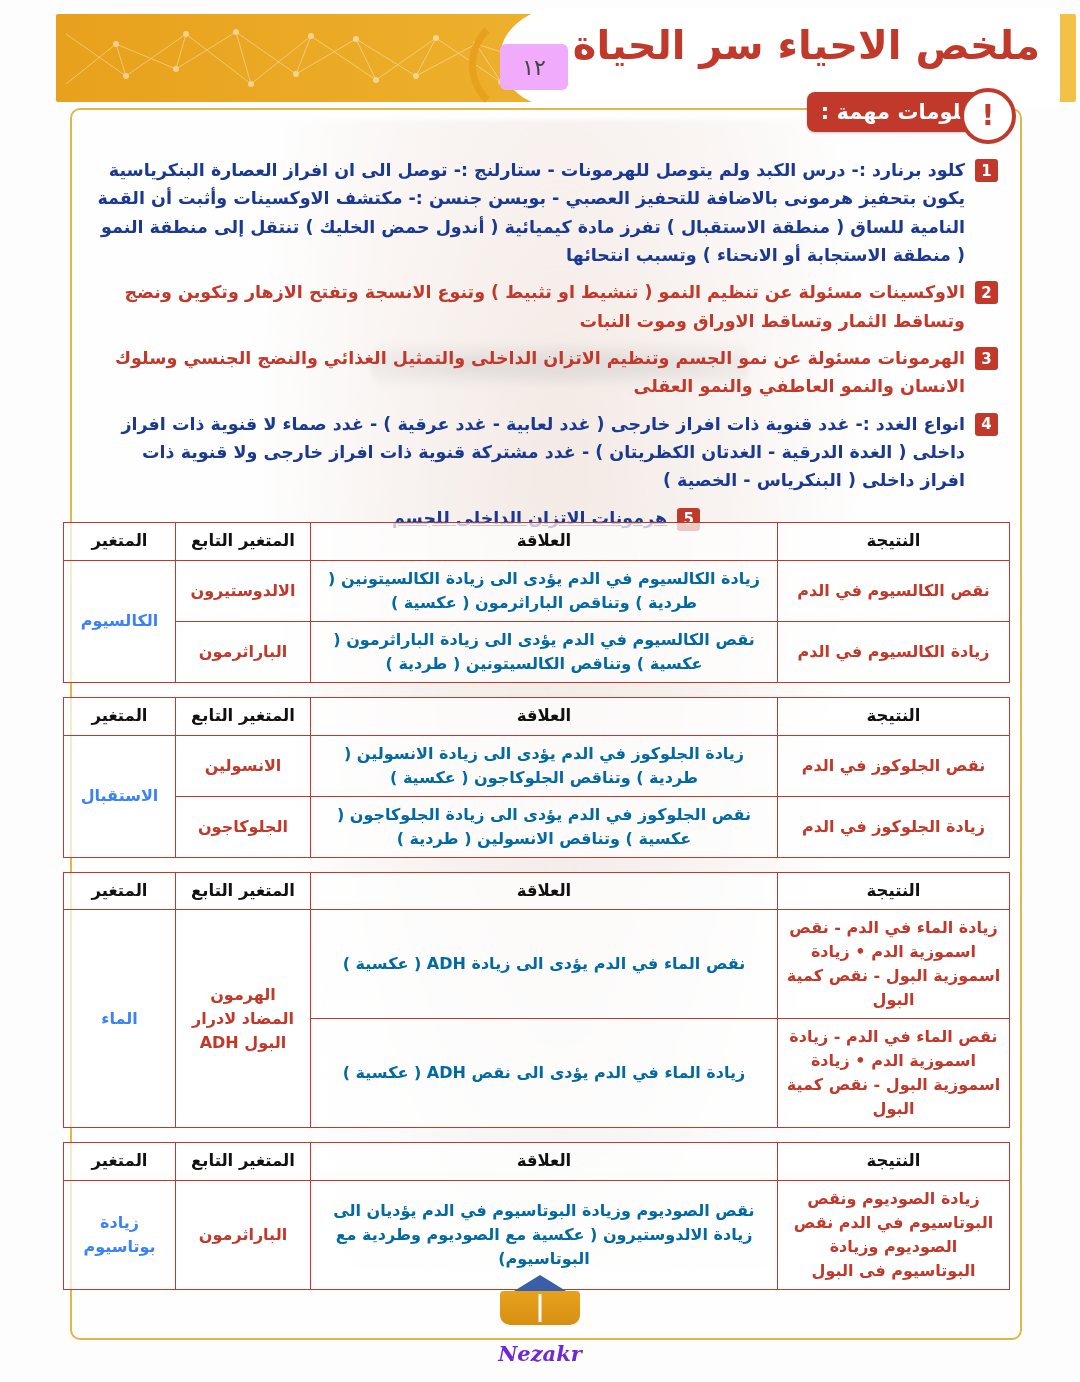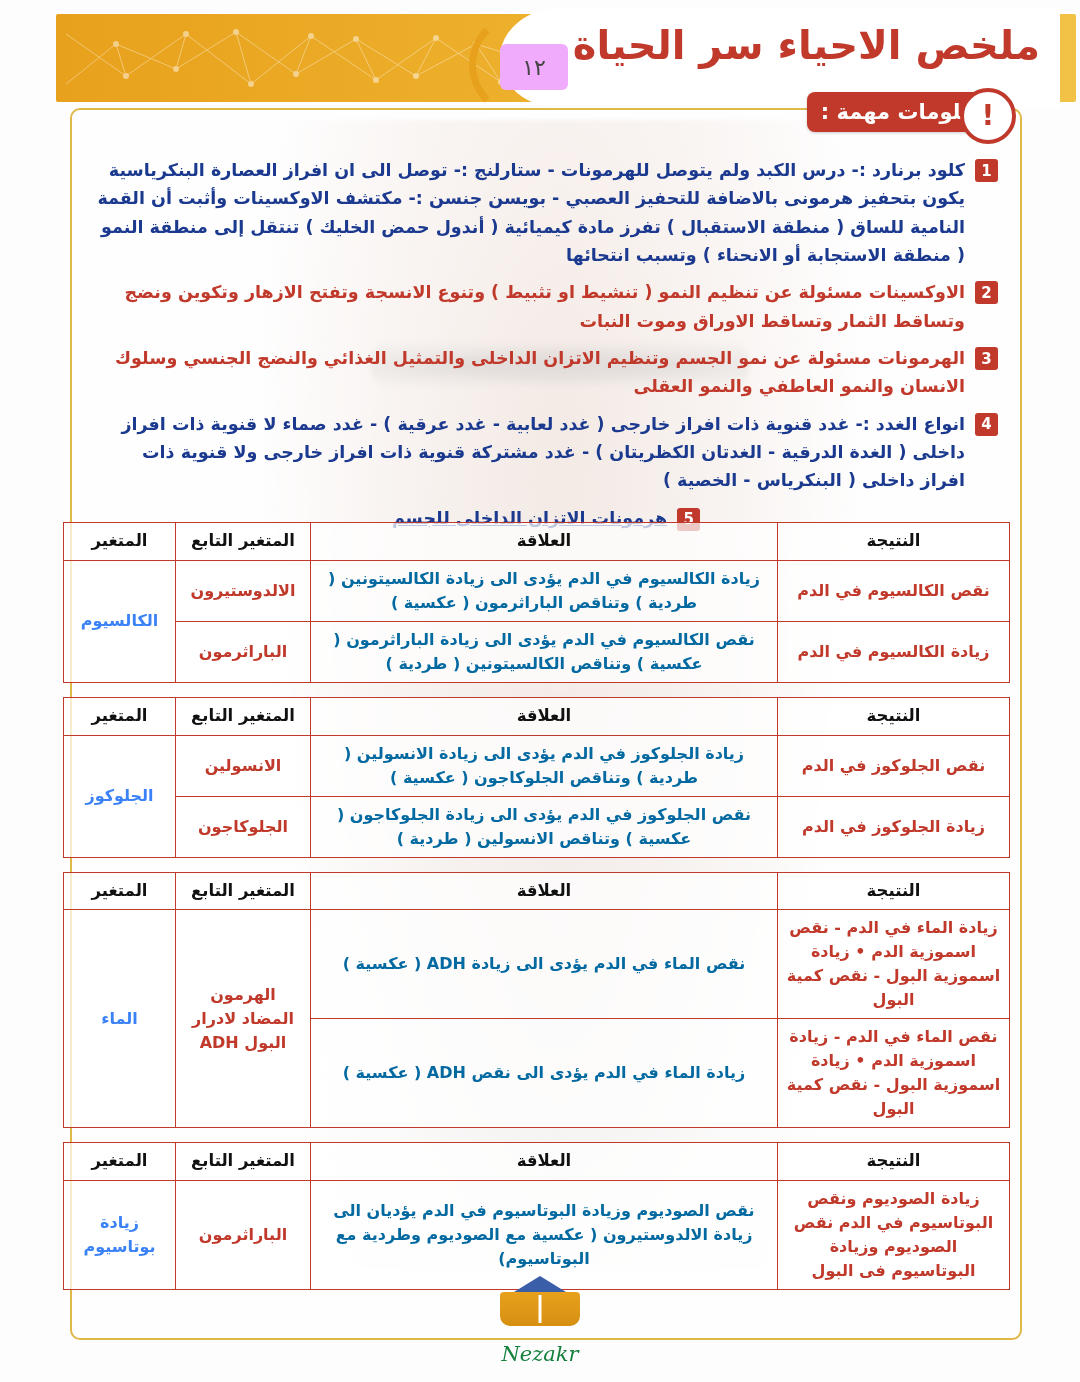--- a/index.html
+++ b/index.html
@@ -151,21 +151,21 @@
   }
   .logo-book{
     width:80px;height:34px;margin:0 auto;
     background:linear-gradient(180deg,#e8a11c,#d78f12);
     border-radius:4px 4px 10px 10px;position:relative;
   }
   .logo-book:before{
     content:"";position:absolute;left:50%;top:3px;width:3px;height:28px;background:#fff;transform:translateX(-50%);
   }
   .logo-text{
-    margin-top:16px;font-size:21px;font-weight:normal;color:#15803d;
+    margin-top:16px;font-size:21px;font-weight:bold;color:#6d28d9;
     font-family:"DejaVu Serif", serif;font-style:italic;
   }
   .logo-ar{
     font-size:16px;color:#b5991a;font-family:"DejaVu Sans", sans-serif;
   }
   .grad-cap{
     width:0;height:0;margin:0 auto;
     border-left:26px solid transparent;border-right:26px solid transparent;
     border-bottom:16px solid #3a5fa8;
   }
@@ -272,21 +272,21 @@
             <tr>
           <th class="c-res">النتيجة</th>
           <th class="c-rel">العلاقة</th>
           <th class="c-dep">المتغير التابع</th>
           <th class="c-var">المتغير</th>
         </tr>
         <tr>
           <td class="res">نقص الجلوكوز في الدم</td>
           <td class="rel">زيادة الجلوكوز في الدم يؤدى الى زيادة الانسولين ( طردية ) وتناقص الجلوكاجون ( عكسية )</td>
           <td class="dep">الانسولين</td>
-          <td class="var" rowspan="2">الجلوكوز</td>
+          <td class="var" rowspan="2">الاستقبال</td>
         </tr>
         <tr>
           <td class="res">زيادة الجلوكوز في الدم</td>
           <td class="rel">نقص الجلوكوز في الدم يؤدى الى زيادة الجلوكاجون ( عكسية ) وتناقص الانسولين ( طردية )</td>
           <td class="dep">الجلوكاجون</td>
         </tr>
       </tbody>
         </table>
 
       <table class="tbl">

